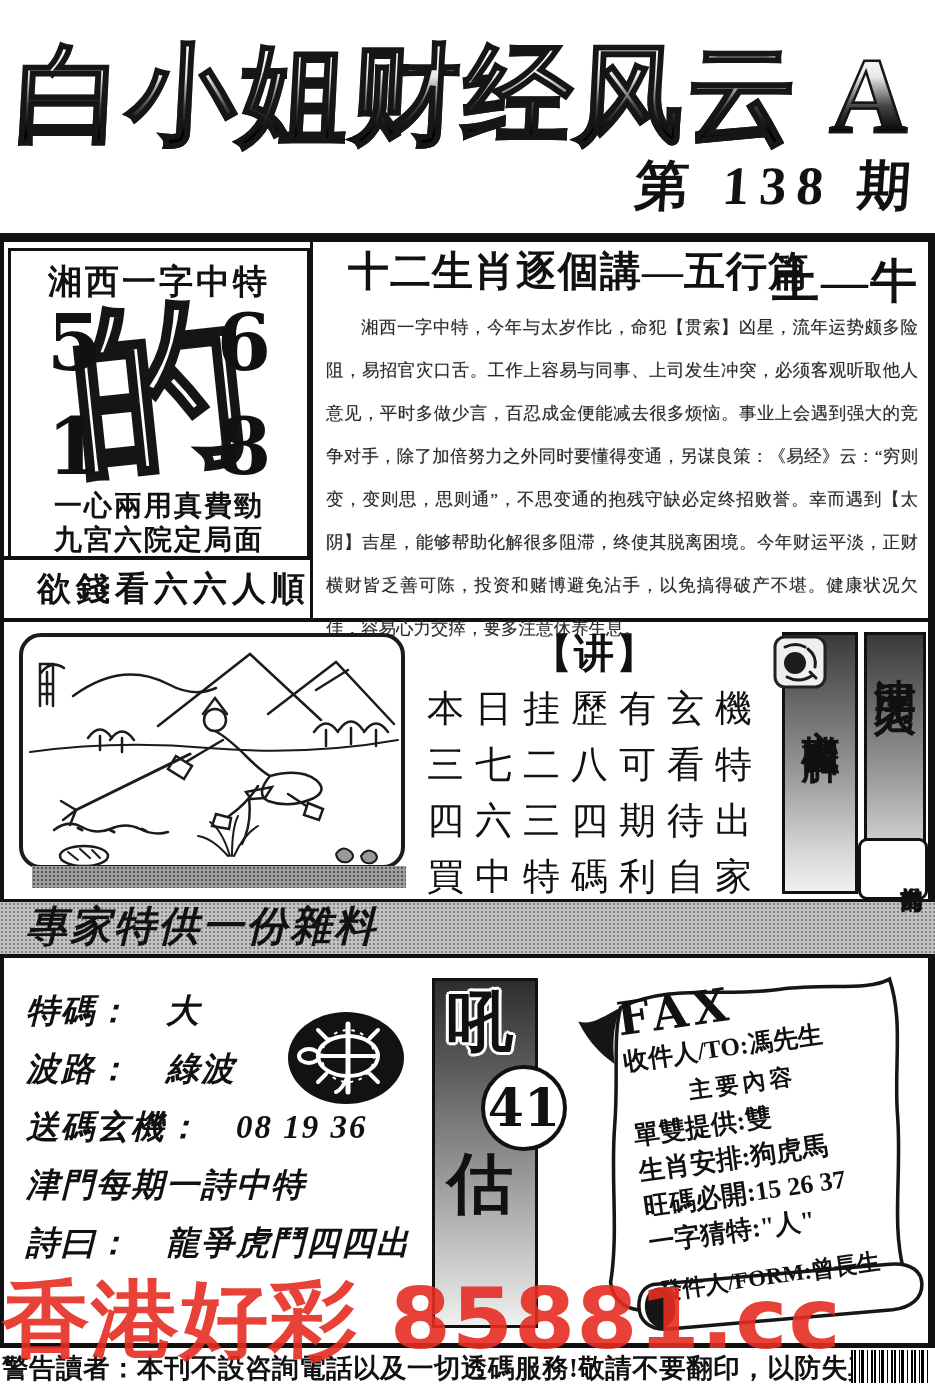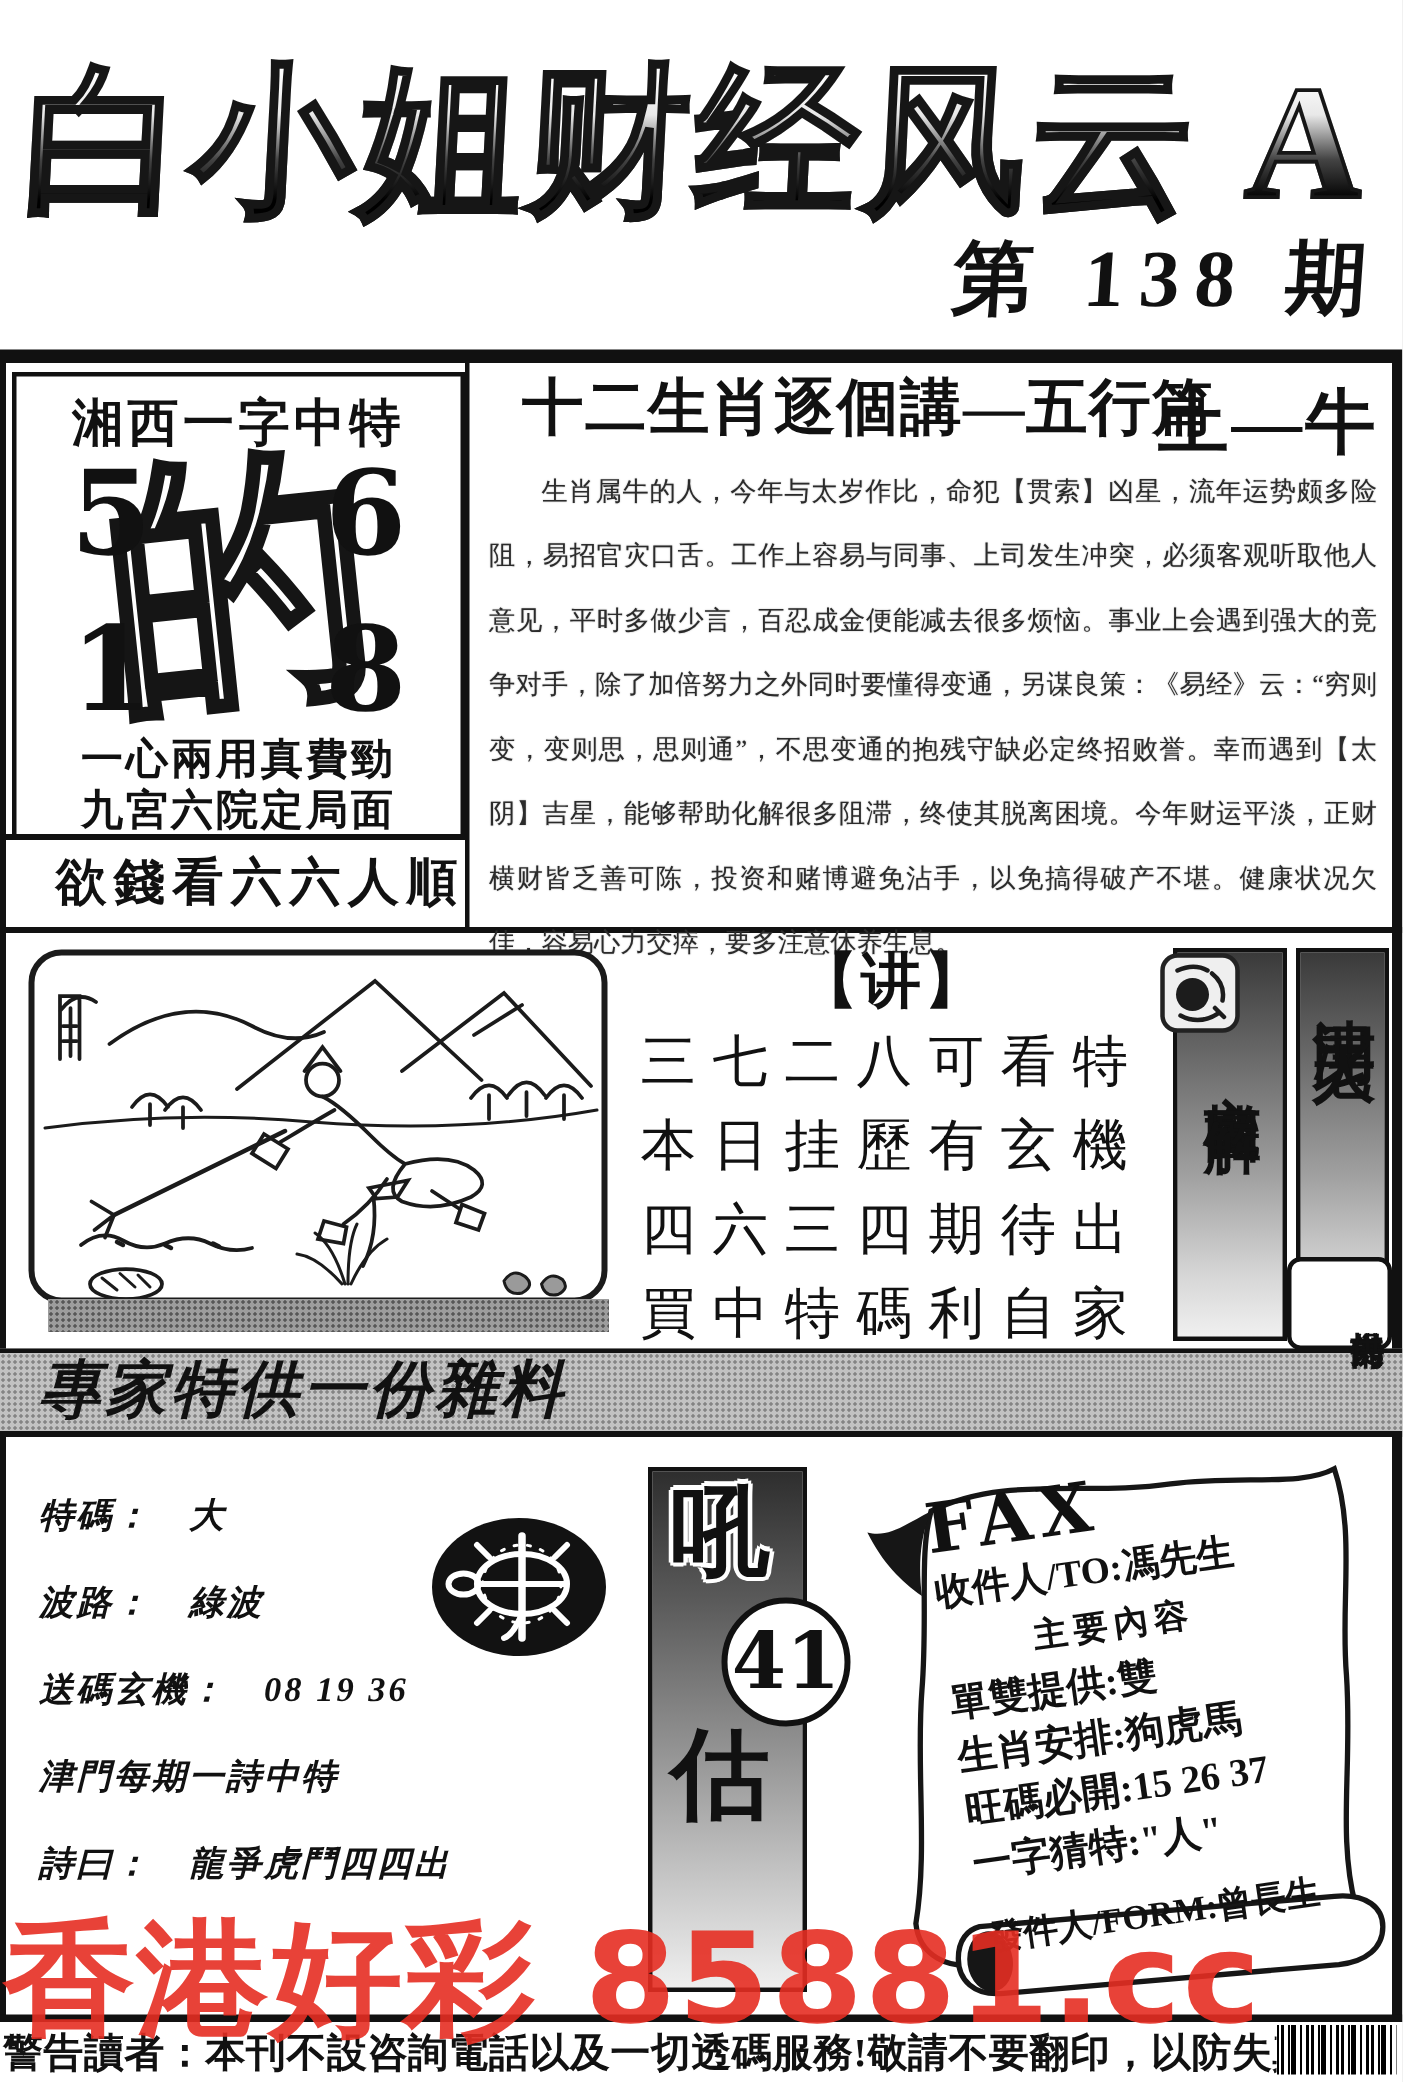--- a/index.html
+++ b/index.html
@@ -50,21 +50,21 @@
     writing-mode:vertical-rl;text-orientation:upright;font-size:23px;font-weight:900;
     line-height:1.25;text-align:center;padding-top:2px;}
   
   .banner{position:absolute;left:0;top:899px;width:935px;height:59px;box-sizing:border-box;
     border-top:3px solid #111;border-bottom:4px solid #111;background-color:#c2c2c2;
     background-image:radial-gradient(rgba(70,70,70,.5) 1px,transparent 1.2px);background-size:4px 4px;
     display:flex;justify-content:space-between;align-items:flex-end;padding:0 26px;}
   .banner-text{font-size:41px;font-weight:900;font-style:italic;letter-spacing:3px;white-space:nowrap;}
   
   .pred-list{position:absolute;left:26px;top:982px;}
-  .pred-line{font-size:23px;font-weight:900;font-style:italic;letter-spacing:2px;
+  .pred-line{font-size:33px;font-weight:900;font-style:italic;letter-spacing:2px;
     line-height:58px;white-space:nowrap;}
   .turtle-seal{position:absolute;left:286px;top:1010px;}
   .shout-strip{position:absolute;left:432px;top:978px;width:106px;height:350px;
     border:3px solid #111;box-sizing:border-box;overflow:visible;
     background:linear-gradient(180deg,#2e2e2e 0%,#5a5a5a 25%,#8f8f8f 52%,#c4c4c4 78%,#efefef 100%);}
   .shout-char{position:absolute;font-size:66px;font-weight:900;color:#111;line-height:1;
     text-shadow:-3px 0 #fff,3px 0 #fff,0 -3px #fff,0 3px #fff,-2px -2px #fff,2px 2px #fff,2px -2px #fff,-2px 2px #fff;}
   .num-circle{position:absolute;width:86px;height:86px;border:4px solid #111;border-radius:50%;
     background:#fff;box-sizing:border-box;text-align:center;line-height:78px;
     font-size:52px;font-weight:900;font-family:"DejaVu Serif",serif;z-index:2;}
@@ -109,21 +109,21 @@
     <div class="lb-num" style="left:36px;top:150px;">1</div>
     <div class="lb-num" style="right:36px;top:150px;">8</div>
     <div class="lb-big">的</div>
     <div class="lb-verse" style="top:236px;text-align:center;">一心兩用真費勁</div>
     <div class="lb-verse" style="top:270px;">九宮六院定局面</div>
   </div>
   <div class="lb-footer">欲錢看六六人順</div>
 
   <div class="zodiac-title">十二生肖逐個講—五行篇</div>
   <div class="zodiac-element">土—牛</div>
-  <div class="zodiac-body">生肖属牛的人，今年与太岁作比，命犯【贯索】凶星，流年运势颇多险阻，易招官灾口舌。工作上容易与同事、上司发生冲突，必须客观听取他人意见，平时多做少言，百忍成金便能减去很多烦恼。事业上会遇到强大的竞争对手，除了加倍努力之外同时要懂得变通，另谋良策：《易经》云：“穷则变，变则思，思则通”，不思变通的抱残守缺必定终招败誉。幸而遇到【太阴】吉星，能够帮助化解很多阻滞，终使其脱离困境。今年财运平淡，正财横财皆乏善可陈，投资和赌博避免沾手，以免搞得破产不堪。健康状况欠佳，容易心力交瘁，要多注意休养生息。</div>
+  <div class="zodiac-body">湘西一字中特，今年与太岁作比，命犯【贯索】凶星，流年运势颇多险阻，易招官灾口舌。工作上容易与同事、上司发生冲突，必须客观听取他人意见，平时多做少言，百忍成金便能减去很多烦恼。事业上会遇到强大的竞争对手，除了加倍努力之外同时要懂得变通，另谋良策：《易经》云：“穷则变，变则思，思则通”，不思变通的抱残守缺必定终招败誉。幸而遇到【太阴】吉星，能够帮助化解很多阻滞，终使其脱离困境。今年财运平淡，正财横财皆乏善可陈，投资和赌博避免沾手，以免搞得破产不堪。健康状况欠佳，容易心力交瘁，要多注意休养生息。</div>
 
   <div class="illu">
     <svg width="388" height="240" viewBox="0 0 388 240">
       <g fill="none" stroke="#1b1b1b" stroke-width="2.5" stroke-linecap="round">
         <rect x="3" y="3" width="382" height="232" rx="20" stroke-width="4" fill="#fff"></rect>
 
         <path d="M22,74 v-42 h13 v42 M22,42 q11,-15 24,-6 M29,40 v32 M24,52 h9 M24,62 h9"></path>
 
         <path d="M55,64 Q104,28 150,52 Q176,66 198,56"></path>
         <path d="M140,94 L232,22 L303,88"></path>
@@ -158,22 +158,22 @@
         <ellipse cx="66" cy="224" rx="24" ry="10"></ellipse>
         <path d="M50,220 l10,8 M62,217 l10,9 M74,218 l8,8" stroke-width="2"></path>
         <path d="M318,222 q6,-9 14,-3 q7,6 -2,11 q-10,2 -12,-8 z M343,224 q6,-9 14,-3 q5,6 -3,10 q-9,2 -11,-7 z" fill="#9a9a9a" stroke-width="2"></path>
       </g>
     </svg>
   </div>
   <div class="illu-shadow"></div>
 
   <div class="tip-block">
     <div class="tip-heading">【讲】</div>
+    <div class="tip-line">本日挂歷有玄機</div>
     <div class="tip-line">三七二八可看特</div>
-    <div class="tip-line">本日挂歷有玄機</div>
     <div class="tip-line">四六三四期待出</div>
     <div class="tip-line">買中特碼利自家</div>
     <div class="tip-send">送：今期特碼開大數</div>
   </div>
 
   <div class="vcol" style="left:782px;width:76px;">
     <span class="vcol-text" style="padding-top:64px;font-size:38px;">玄機圖解</span>
   </div>
   <div class="vcol" style="left:864px;width:62px;">
     <span class="vcol-text" style="padding-top:10px;">津門老人</span>

